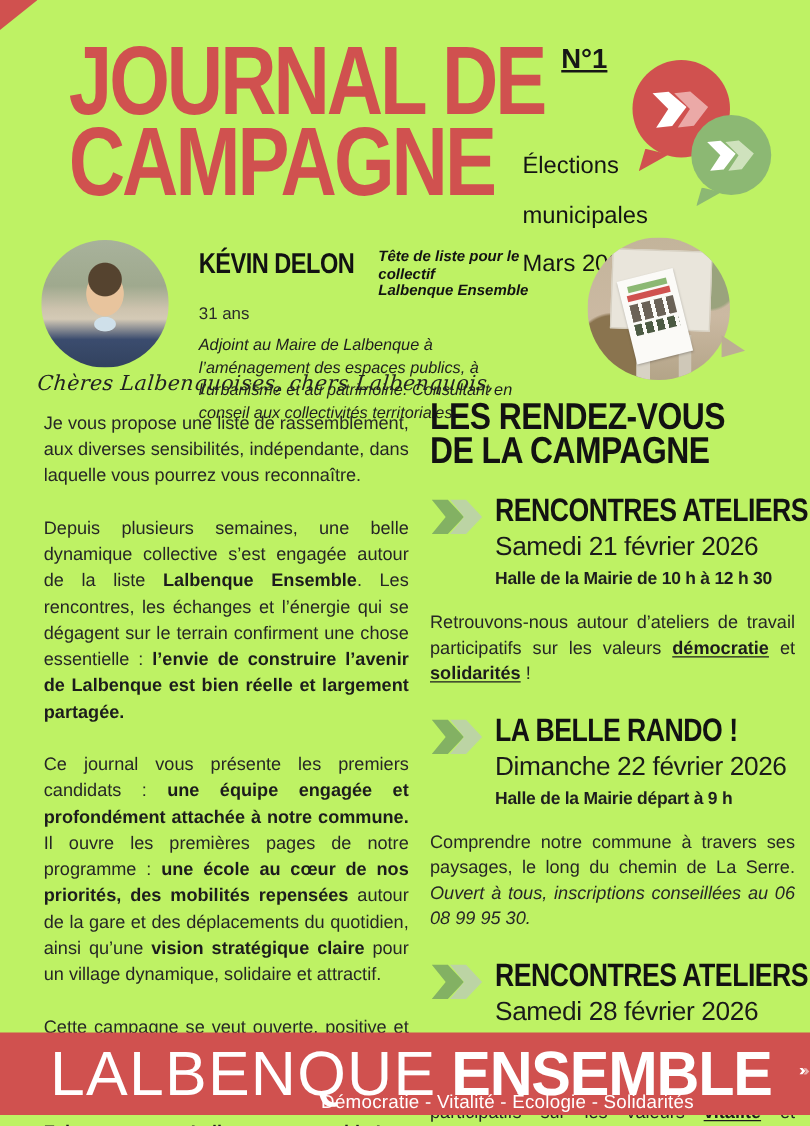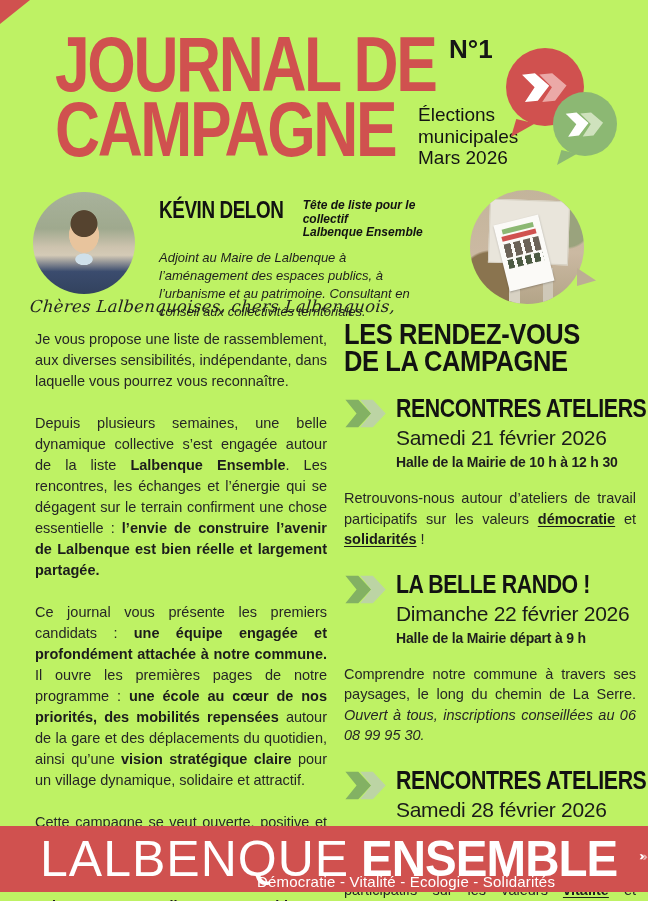--- a/index.html
+++ b/index.html
@@ -7,23 +7,23 @@
     position:relative;width:648px;height:901px;margin:0 auto;
     background:#bef264;overflow:hidden;
     font-family:"Liberation Sans",sans-serif;color:#262626;
   }
   
   .corner-accent{position:absolute;left:0;top:0;width:30px;height:24px;background:#d0514f;
     clip-path:polygon(0 0,100% 0,0 100%);}
   .masthead{position:absolute;left:55px;top:32px;color:#d0514f;font-weight:700;}
   .masthead .mast-line{display:block;font-size:78px;line-height:65px;
     letter-spacing:-3px;transform:scaleX(.8);transform-origin:left;white-space:nowrap;}
-  .issue{position:absolute;left:449px;top:34px;font-size:26px;font-weight:700;color:#161616;}
+  .issue{position:absolute;left:449px;top:34px;font-size:22px;font-weight:700;color:#161616;text-decoration:underline;}
   .elections{position:absolute;left:418px;top:104px;font-size:19px;line-height:21.5px;color:#141414;}
-  .elections span{display:block;}
+  .elections span{display:block;margin-top:18px;}
 
   .bubble{position:absolute;border-radius:50%;display:flex;align-items:center;justify-content:center;}
   .bubble-red{left:506px;top:48px;width:78px;height:78px;background:#d0514f;}
   .bubble-red::after{content:"";position:absolute;left:5px;bottom:-11px;width:24px;height:18px;
     background:#d0514f;clip-path:polygon(0 100%,22% 0,100% 25%);}
   .bubble-green{left:553px;top:92px;width:64px;height:64px;background:#8cb873;}
   .bubble-green::after{content:"";position:absolute;left:4px;bottom:-9px;width:20px;height:15px;
     background:#8cb873;clip-path:polygon(0 100%,22% 0,100% 25%);}
   .bubble svg{transform:rotate(-6deg);}
 
@@ -141,20 +141,21 @@
   <div class="candidate">
     <div class="portrait"></div>
     <div class="cand-info">
       <div class="cand-nameline">
         <div class="cand-name">KÉVIN DELON</div>
         <div class="cand-role">
           <span>Tête de liste pour le collectif</span>
           <span>Lalbenque Ensemble</span>
         </div>
       </div>
+      <div class="cand-age">31 ans</div>
       <div class="cand-bio">Adjoint au Maire de Lalbenque à l’aménagement des espaces publics, à l’urbanisme et au patrimoine. Consultant en conseil aux collectivités territoriales.</div>
     </div>
   </div>
 
   <div class="photo-bubble">
     <div class="pb-board"></div>
     <div class="pb-leg1"></div>
     <div class="pb-leg2"></div>
     <div class="pb-poster">
       <div class="pb-bar-green"></div>

